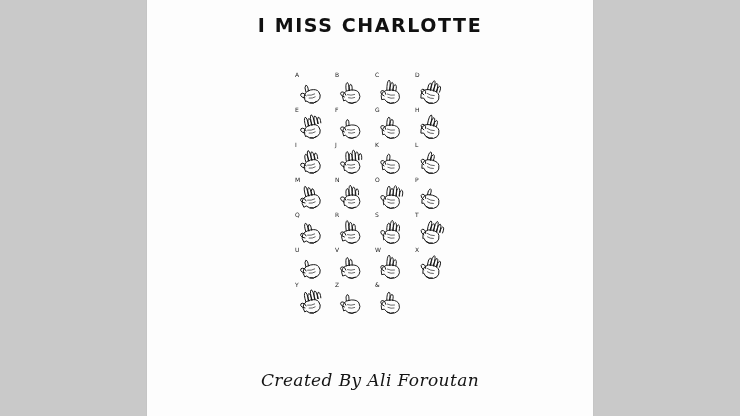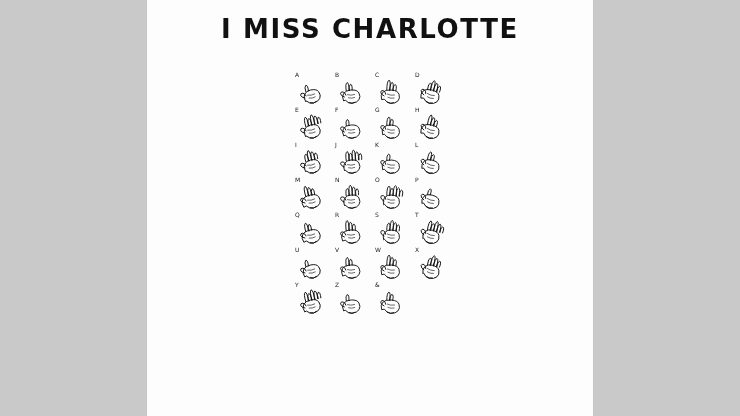--- a/index.html
+++ b/index.html
@@ -32,21 +32,21 @@
   }
 
   #poster-title {
     position: absolute;
     top: 14px;
     left: 0;
     width: 100%;
     text-align: center;
     font-family: "DejaVu Sans", sans-serif;
     font-weight: bold;
-    font-size: 26px;
+    font-size: 19px;
     letter-spacing: 1.6px;
     color: #111;
     white-space: nowrap;
   }
 
   
   #sign-grid {
     position: absolute;
     top: 72px;
     left: 145px;
@@ -576,15 +576,16 @@
               </g>
             </svg>
           </div>
         </div>
         <div class="sign-cell">
           <div class="sign-letter"></div>
           <div class="sign-art"></div>
         </div>
       </div>
 
+    <div id="poster-credit">Created By Ali Foroutan</div>
 
   </div>
 </div>
 
 </body></html>

